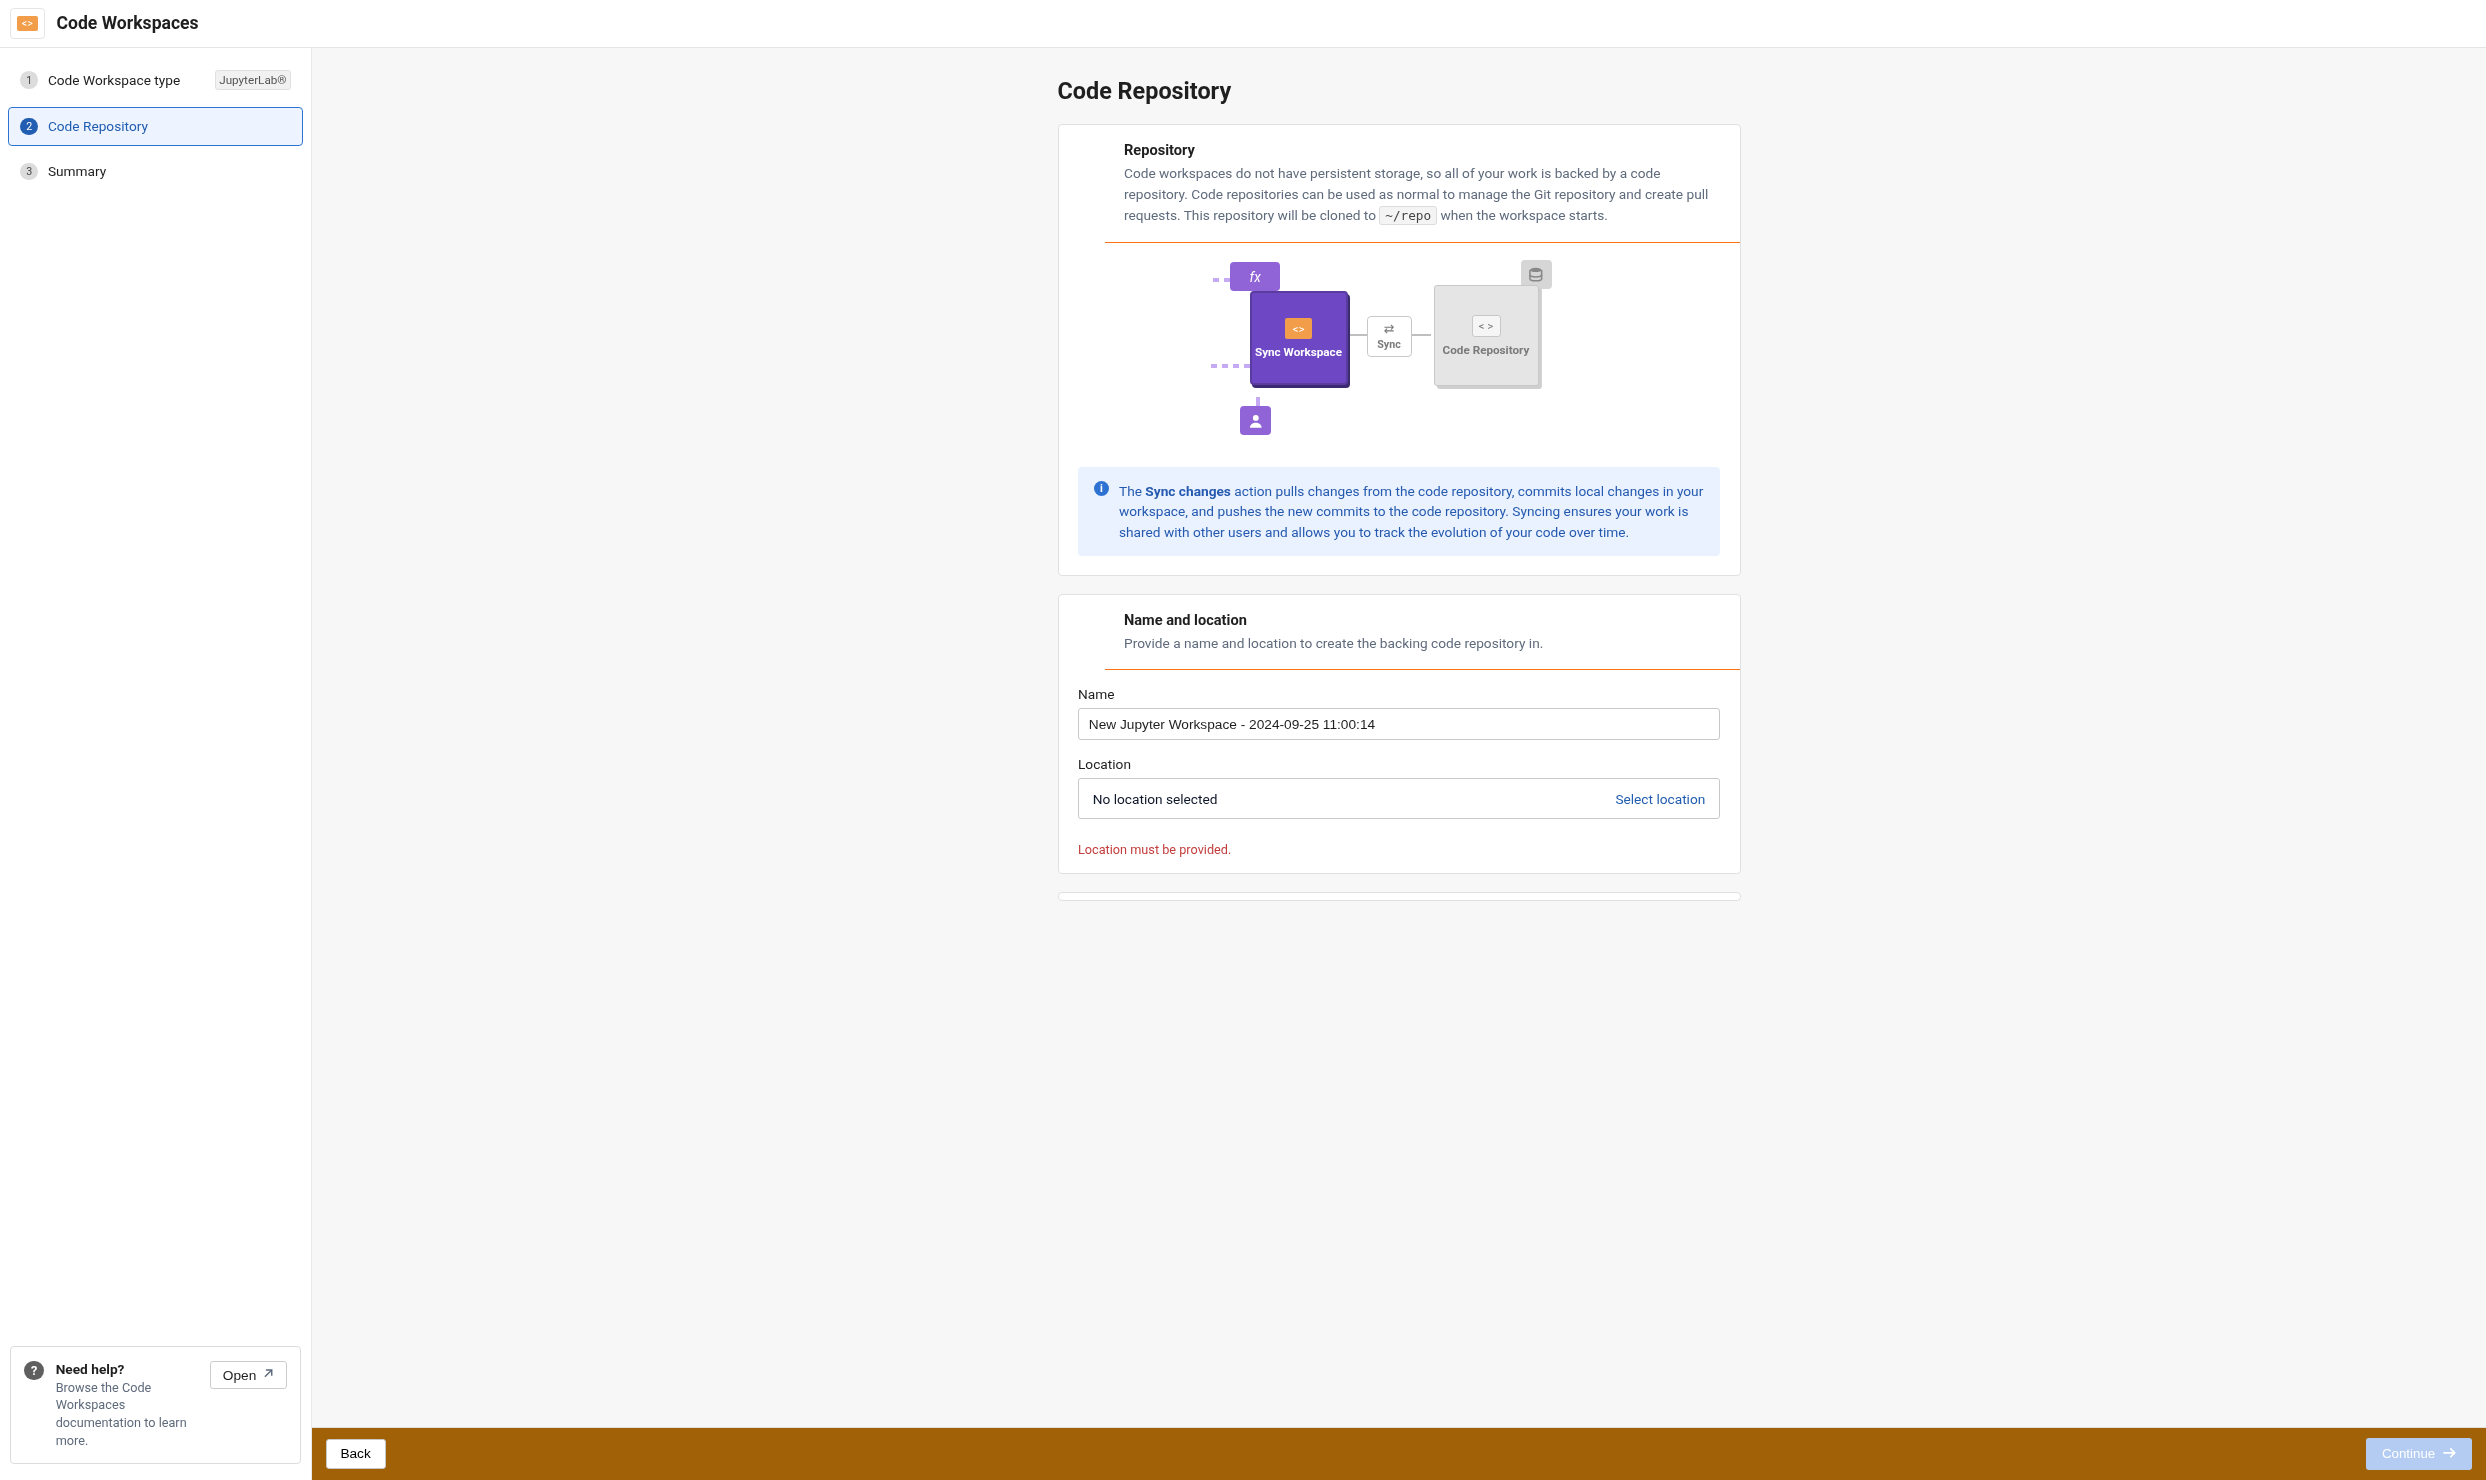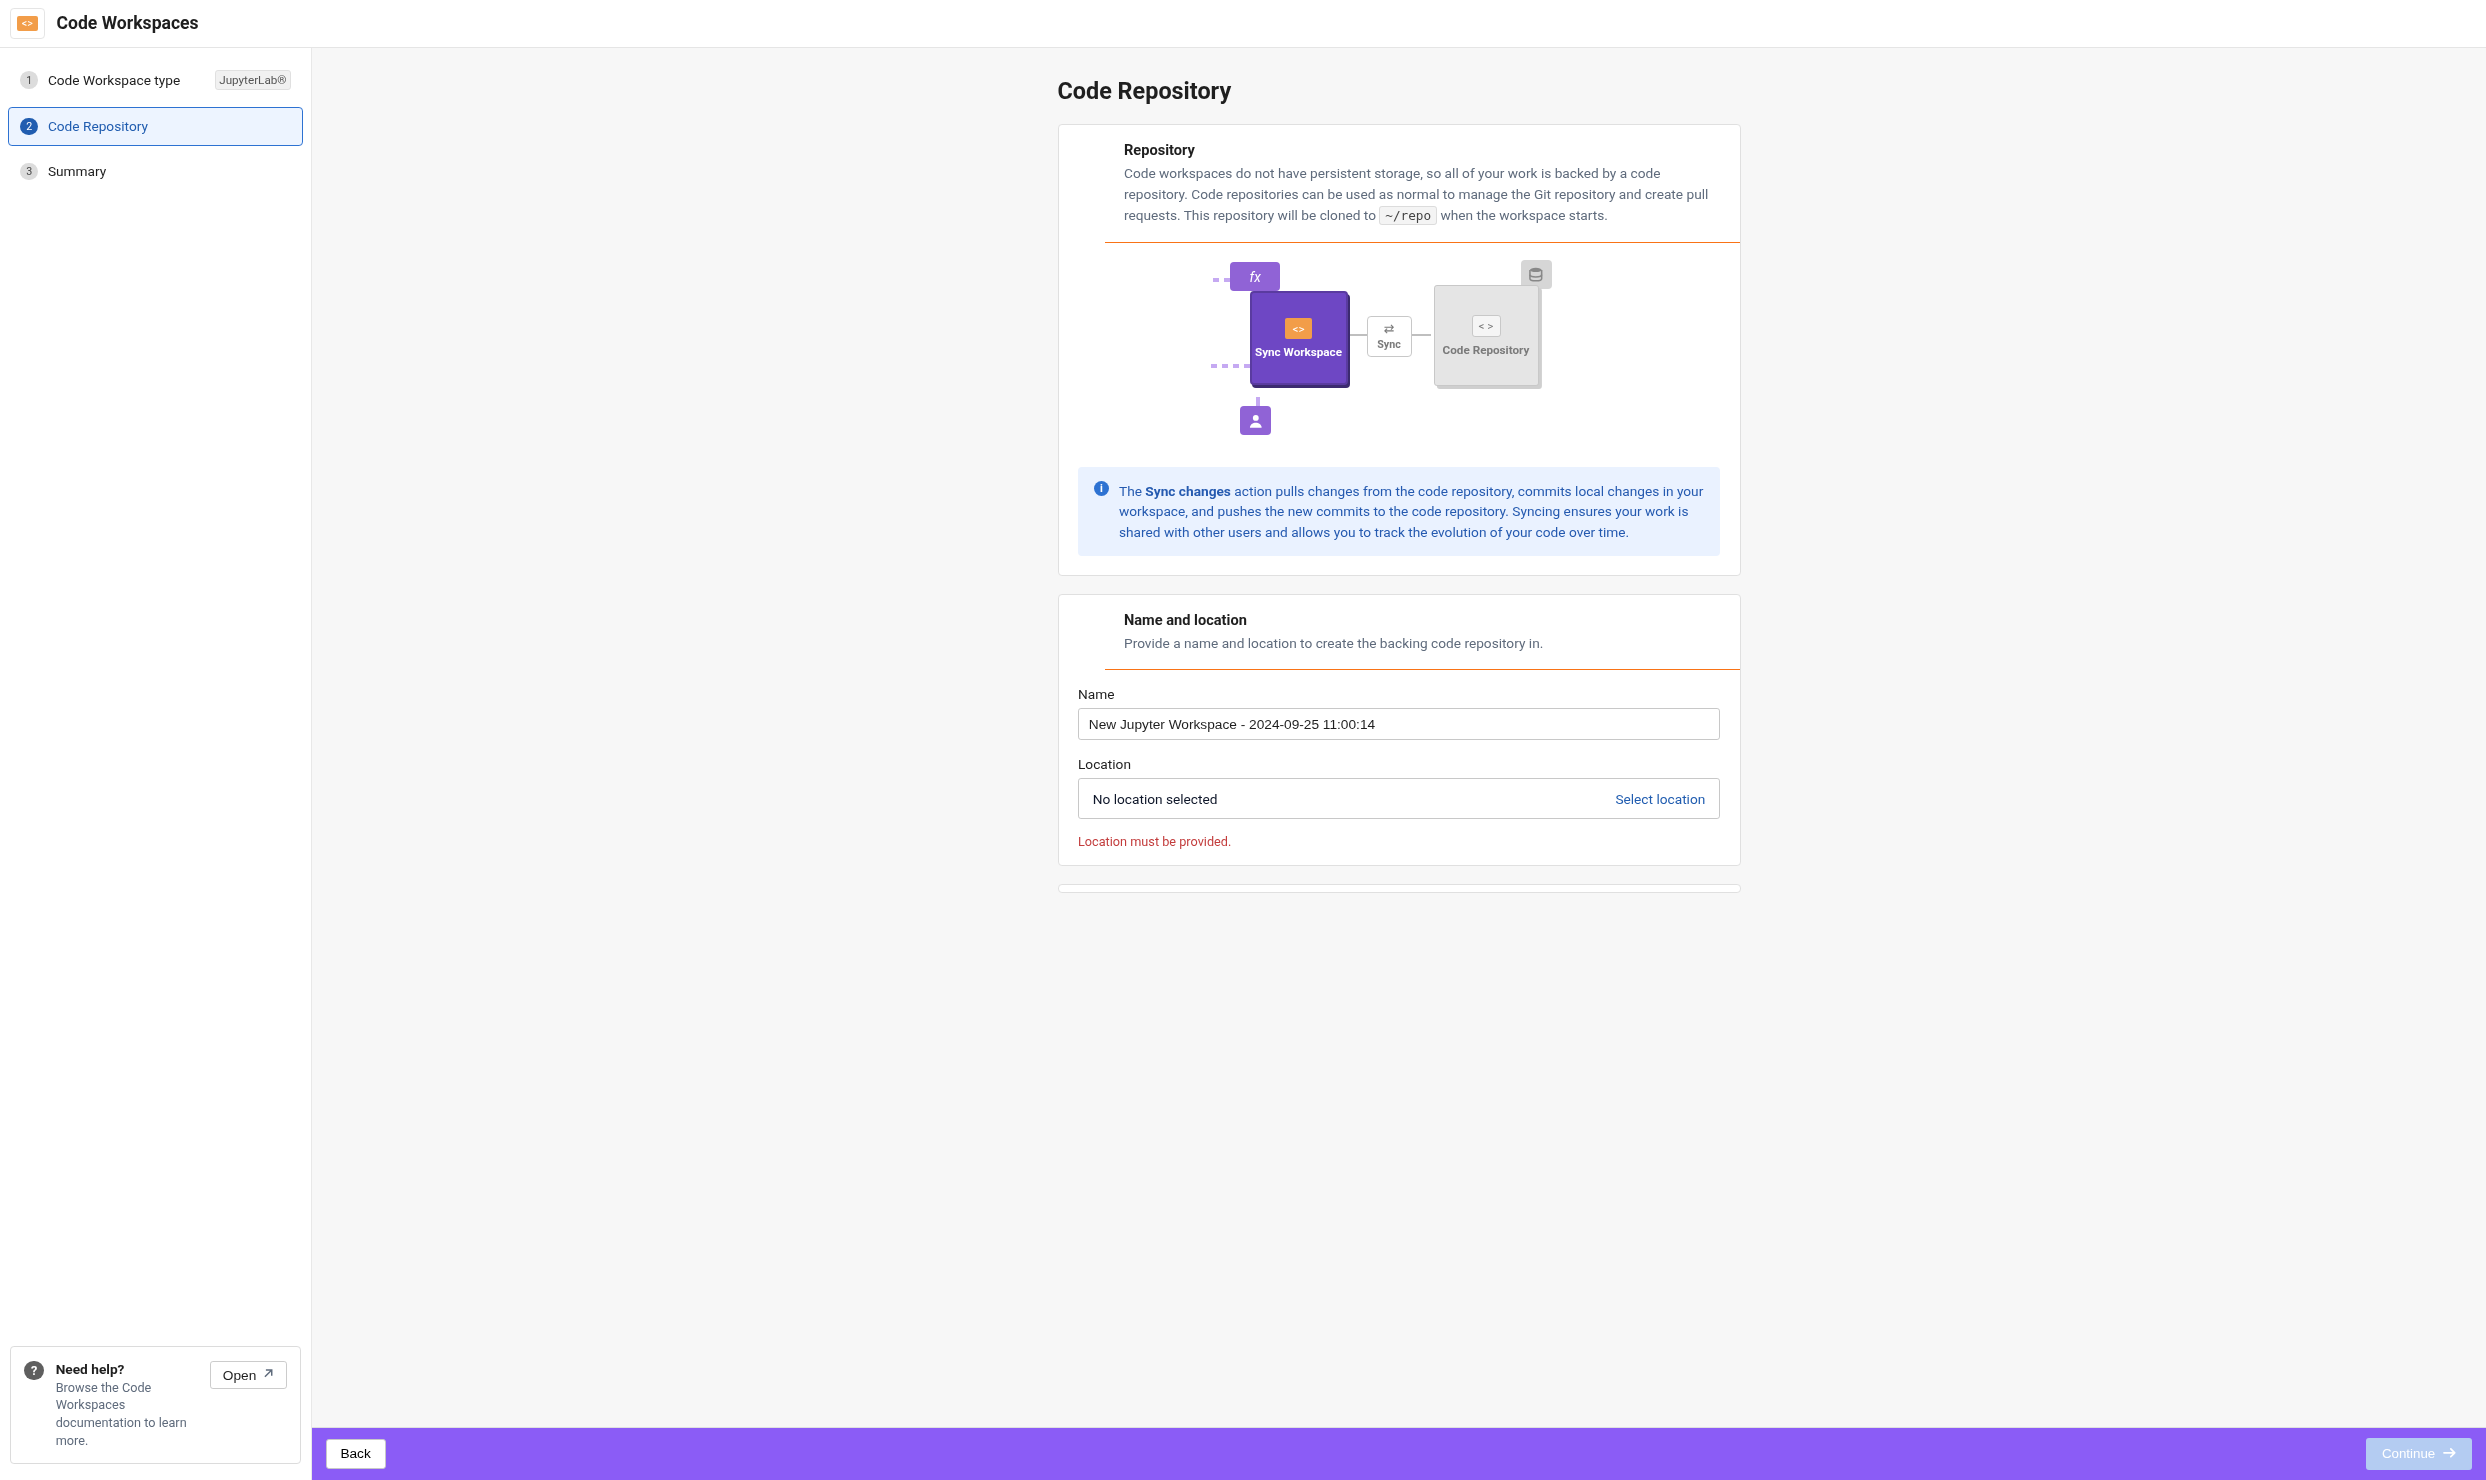--- a/index.html
+++ b/index.html
@@ -201,24 +201,24 @@
   width: 100%; border: 1px solid #c8c8c8; border-radius: 2.9px;
   padding: 7.8px 9.8px; font-size: 13.7px; color: #1f1f1f;
 }
 .location-box {
   border: 1px solid #c8c8c8; border-radius: 2.9px;
   padding: 11.7px 13.7px; display: flex; align-items: center;
   justify-content: space-between; margin-top: 5.9px;
 }
 .loc-placeholder { color: #0f172a; font-size: 13.7px; }
 .loc-select { color: #215db0; font-size: 13.7px; cursor: pointer; }
-.field-error { color: #c33d3d; font-size: 12.7px; margin-top: 15px; }
+.field-error { color: #c33d3d; font-size: 12.7px; margin-top: 23px; }
 
 .footer {
-  border-top: 1px solid #e0e0e0; background: #8b5cf6;
+  border-top: 1px solid #e0e0e0; background: #a16207;
   padding: 9.8px 13.7px; display: flex; align-items: center;
 }
 .btn {
   border: 1px solid #c8c8c8; border-radius: 2.9px; background: #fff;
   padding: 6.8px 13.7px; font-size: 13.7px; cursor: pointer;
 }
 .btn-primary {
   margin-left: auto; background: #b4ccf2; color: #fff;
   border: none; padding: 8.8px 15.6px; border-radius: 2.9px;
   display: flex; align-items: center; gap: 7.8px;

